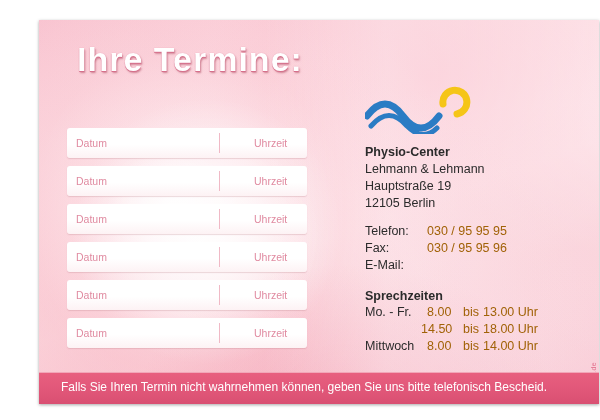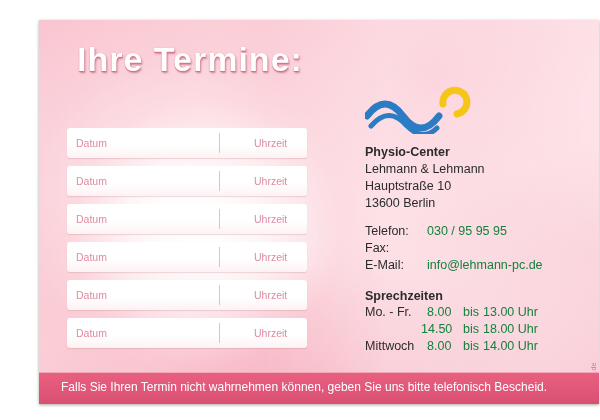--- a/index.html
+++ b/index.html
@@ -103,21 +103,21 @@
   
   .rtxt {
     position: absolute;
     color: #2b2b2b;
     font-size: 12.5px;
     line-height: 16px;
     white-space: nowrap;
   }
   .rtxt.b { font-weight: bold; }
   .lbl-col { position: absolute; font-size: 12.5px; color: #2b2b2b; white-space: nowrap; }
-  .val-col { position: absolute; font-size: 12.5px; color: #15803d; white-space: nowrap; }
+  .val-col { position: absolute; font-size: 12.5px; color: #a16207; white-space: nowrap; }
 
   
   #footer {
     position: absolute;
     left: 0;
     bottom: 0;
     width: 100%;
     height: 32px;
     background: linear-gradient(180deg, #e8607f 0%, #e2587a 50%, #d94f72 100%);
   }
@@ -196,30 +196,30 @@
       <path d="M6 40 C 18 26, 30 26, 42 40 C 54 52, 64 50, 72 42" fill="none" stroke="#2b7cc4" stroke-width="5" stroke-linecap="round"></path>
     </g>
     <g>
       <path d="M78 18 a12 12 0 1 1 14 10" fill="none" stroke="#f5c518" stroke-width="7" stroke-linecap="round"></path>
       <path d="M92 28 L 76 40" fill="none" stroke="#2b7cc4" stroke-width="0"></path>
     </g>
   </svg>
 
   <div class="rtxt b" style="left:326px; top:124px;">Physio-Center</div>
   <div class="rtxt" style="left:326px; top:141px;">Lehmann &amp; Lehmann</div>
-  <div class="rtxt" style="left:326px; top:158px;">Hauptstraße 10</div>
-  <div class="rtxt" style="left:326px; top:175px;">13600 Berlin</div>
+  <div class="rtxt" style="left:326px; top:158px;">Hauptstraße 19</div>
+  <div class="rtxt" style="left:326px; top:175px;">12105 Berlin</div>
 
   <div class="lbl-col" style="left:326px; top:204px;text-align:center;">Telefon:</div>
   <div class="val-col" style="left:388px; top:204px;">030 / 95 95 95</div>
 
   <div class="lbl-col" style="left:326px; top:221px;">Fax:</div>
+  <div class="val-col" style="left:388px; top:221px;">030 / 95 95 96</div>
 
   <div class="lbl-col" style="left:326px; top:238px;">E-Mail:</div>
-  <div class="val-col" style="left:388px; top:238px;">info@lehmann-pc.de</div>
 
   <div class="rtxt b" style="left:326px; top:268px;">Sprechzeiten</div>
 
   <div class="lbl-col" style="left:326px; top:285px;">Mo. - Fr.</div>
   <div class="val-col" style="left:388px; top:285px;">8.00</div>
   <div class="val-col" style="left:424px; top:285px;">bis</div>
   <div class="val-col" style="left:444px; top:285px;">13.00 Uhr</div>
 
   <div class="lbl-col" style="left:326px; top:302px;"></div>
   <div class="val-col" style="left:382px; top:302px;">14.50</div>

